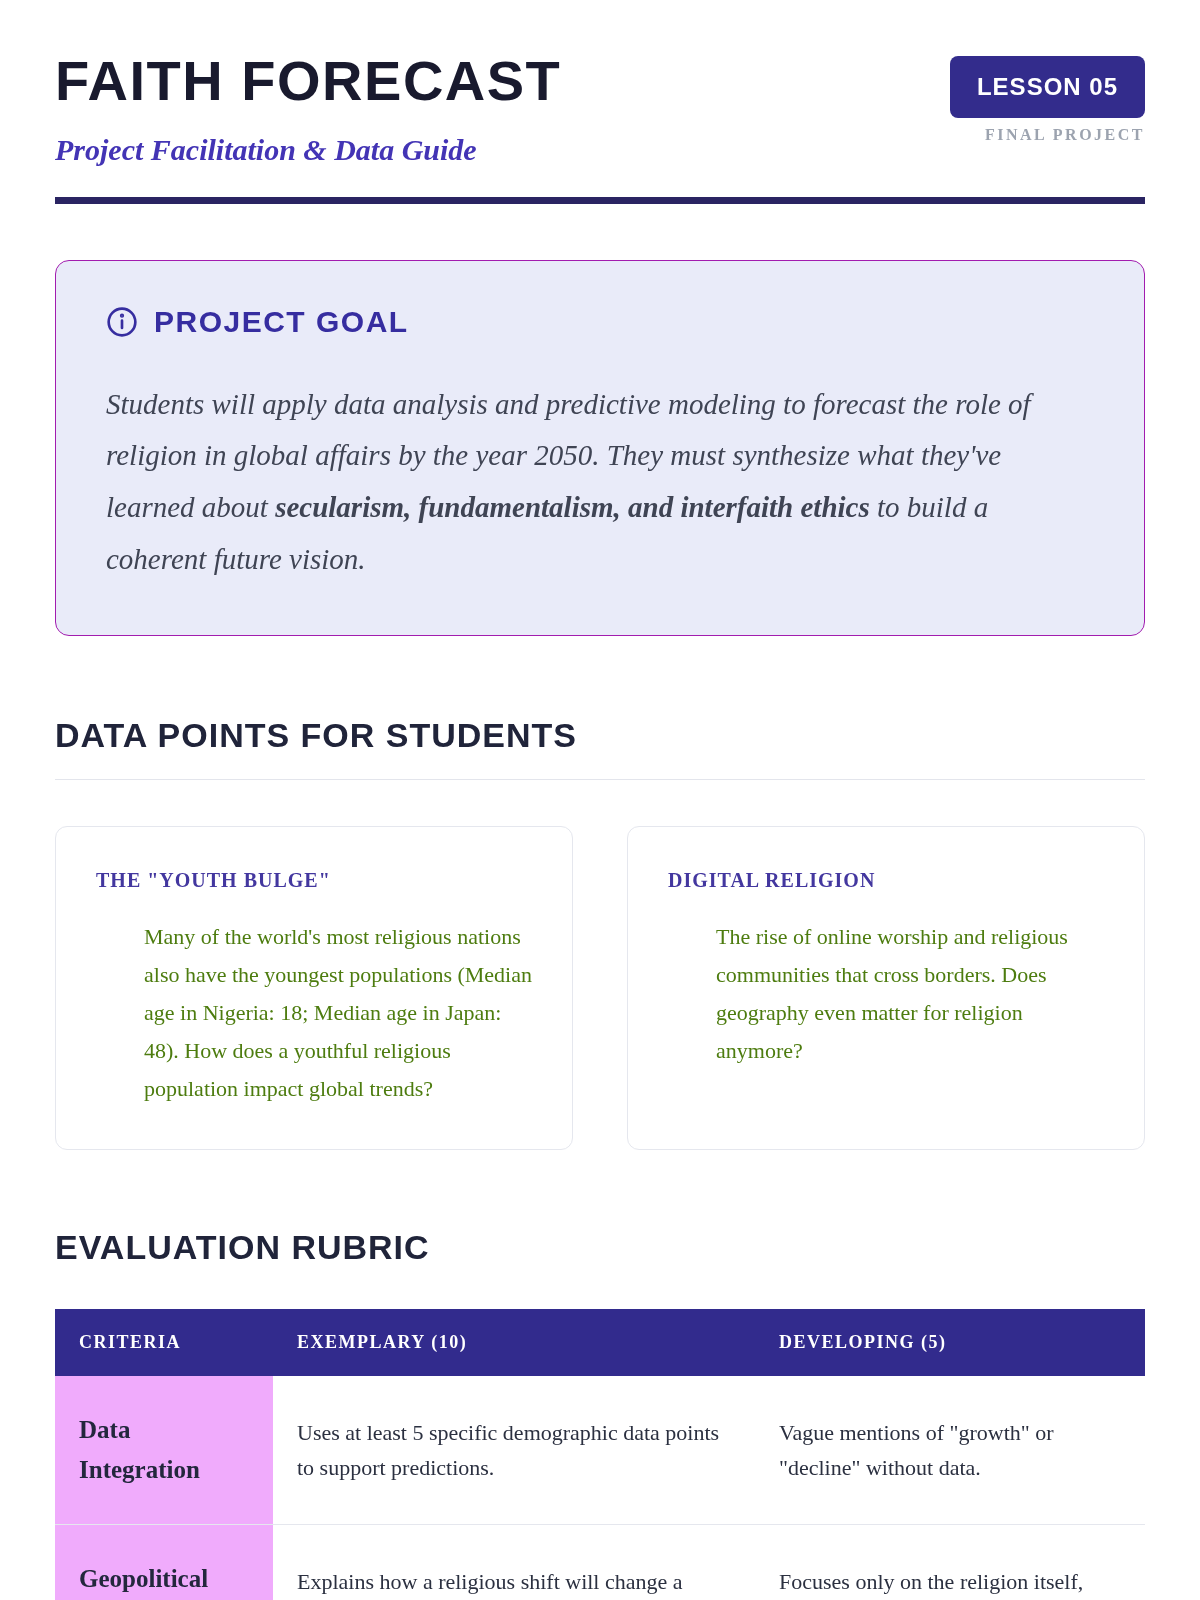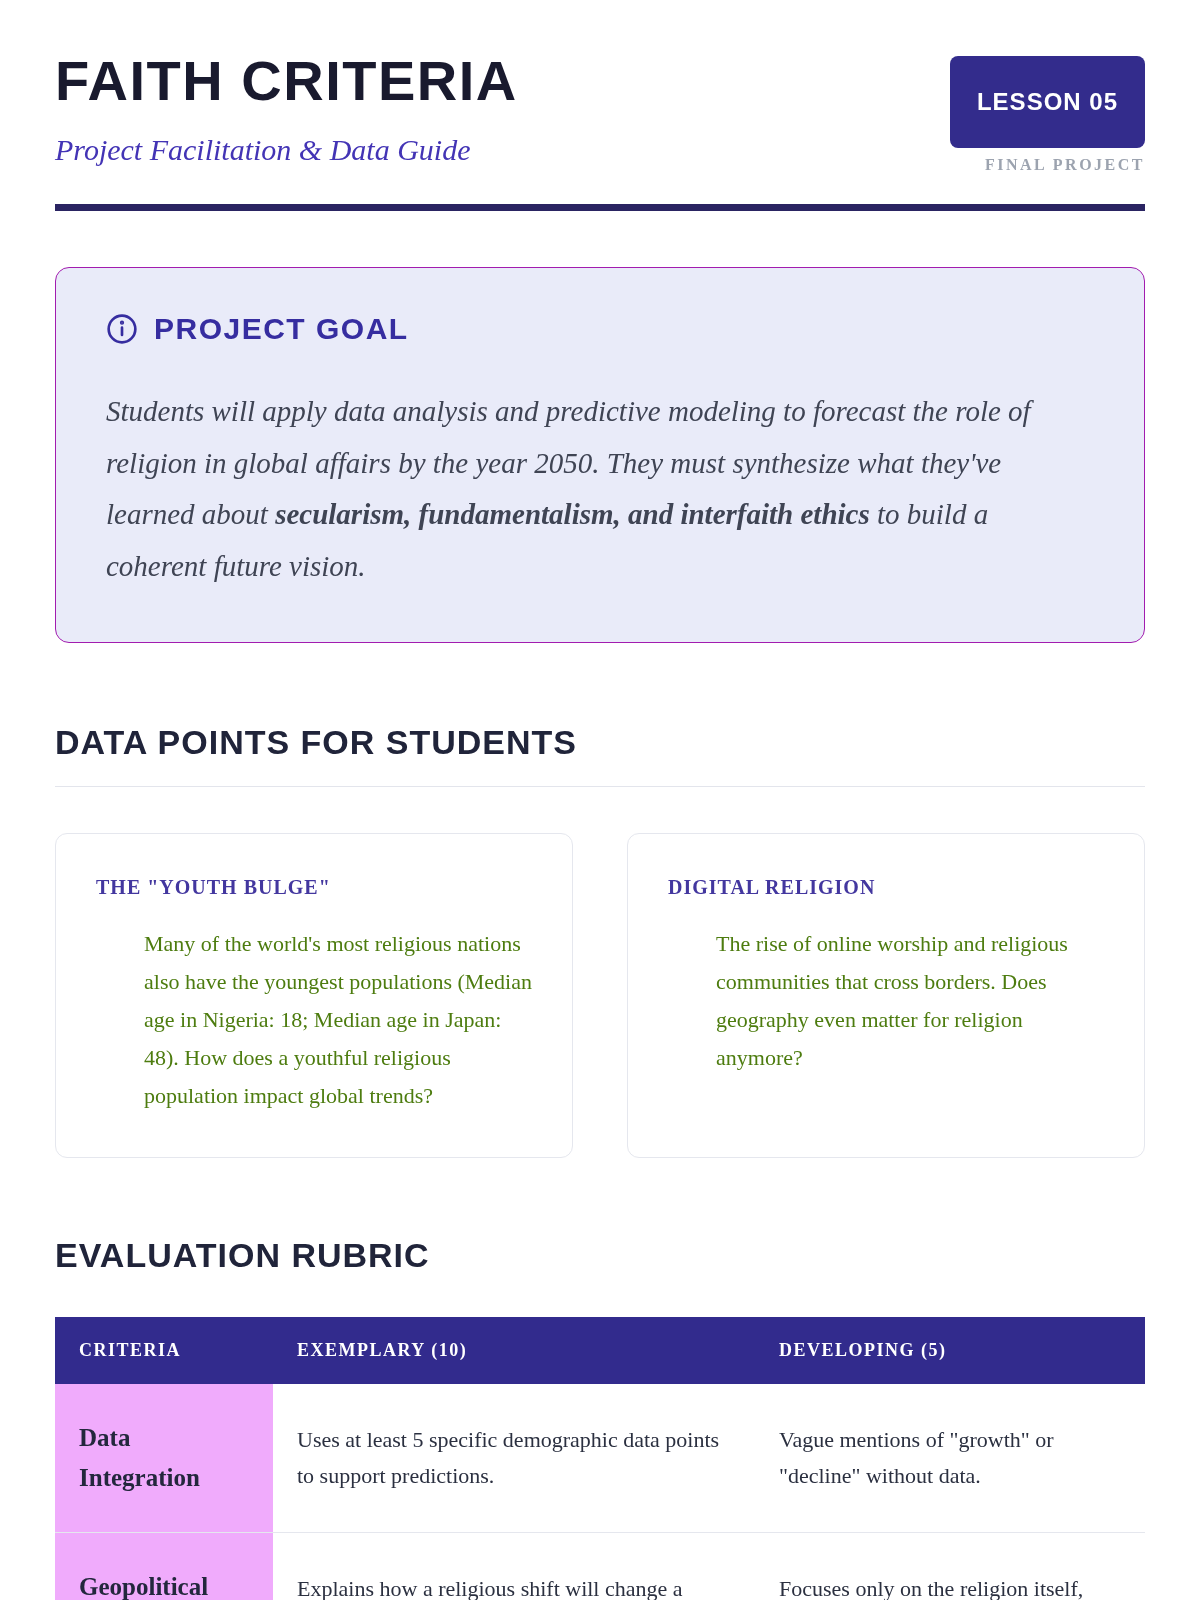--- a/index.html
+++ b/index.html
@@ -24,33 +24,33 @@
     font-size: 56px;
     font-weight: 800;
     letter-spacing: 1.5px;
     color: #191a2e;
     line-height: 1.05;
   }
   .doc-subtitle {
     margin-top: 22px;
     font-family: "Liberation Serif", serif;
     font-style: italic;
-    font-weight: 400;
+    font-weight: 700;
     font-size: 30px;
     color: #4334b5;
   }
   .header-right { text-align: right; padding-top: 4px; }
   .lesson-badge {
     display: inline-block;
     background: #332c8c;
     color: #ffffff;
     font-weight: 700;
     font-size: 24px;
     letter-spacing: 1px;
-    padding: 32px 27px;
+    padding: 17px 27px;
     border-radius: 8px;
   }
   .badge-sub {
     margin-top: 8px;
     color: #9ca3af;
     font-weight: 700;
     font-size: 16px;
     letter-spacing: 2.5px;
     font-family: "Liberation Serif", serif;
   }
@@ -167,21 +167,21 @@
     font-size: 25px;
   }
 </style>
 </head>
 <body>
 
 <div class="page">
 
   <div class="header">
     <div class="header-left">
-      <div class="doc-title">FAITH CRITERIA</div>
+      <div class="doc-title">FAITH FORECAST</div>
       <div class="doc-subtitle">Project Facilitation &amp; Data Guide</div>
     </div>
     <div class="header-right">
       <div class="lesson-badge">LESSON 05</div>
       <div class="badge-sub">FINAL PROJECT</div>
     </div>
   </div>
   <hr class="header-rule">
 
   <div class="goal-card">

